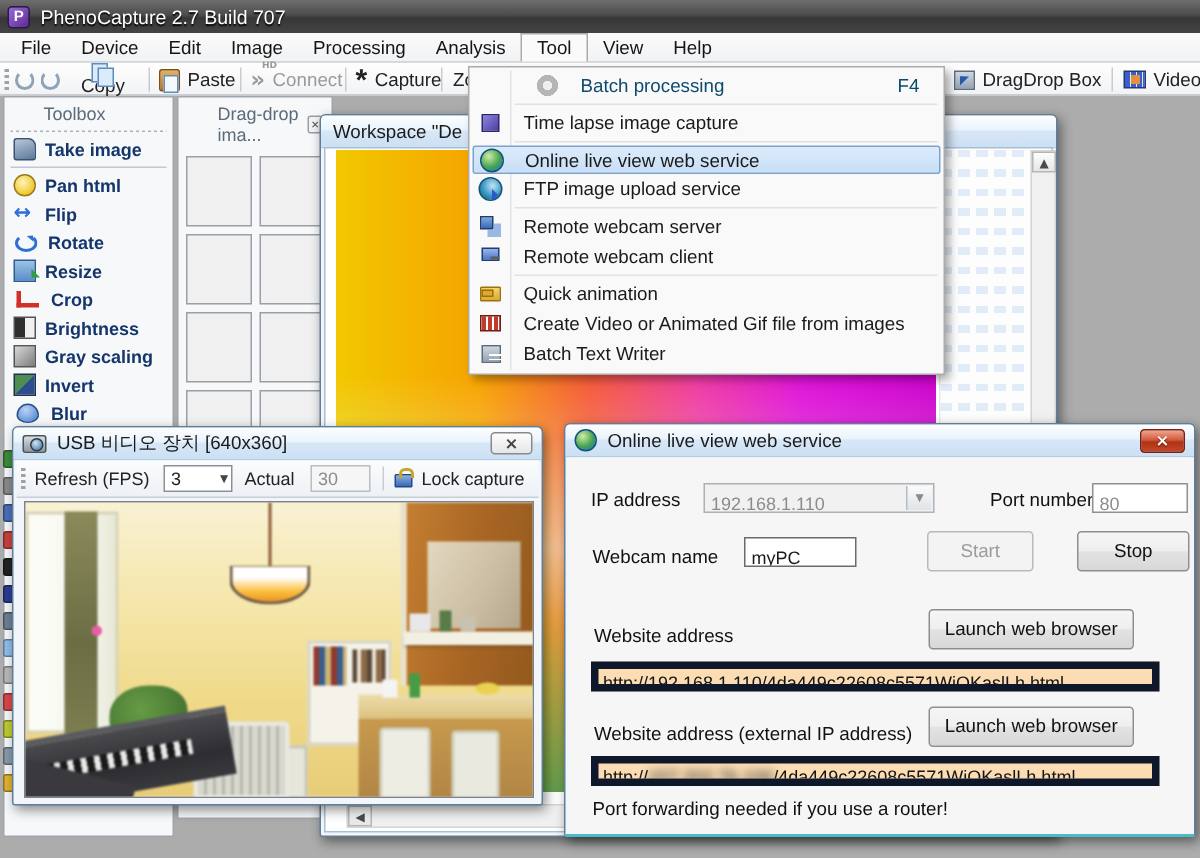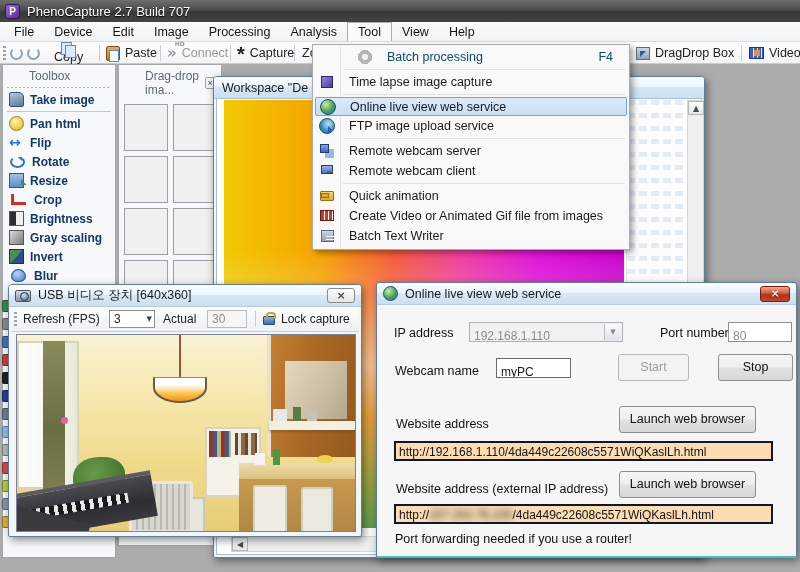--- a/index.html
+++ b/index.html
@@ -154,21 +154,21 @@
   .pl { position:absolute; inset:0; filter:blur(0.7px) saturate(1.08); }
   .pl > div { position:absolute; }
 
   
   .dlg-content { position:absolute; left:2px; top:22px; right:2px; bottom:3px; background:#F6F6F6; }
   .dlg-label { position:absolute; font-size:12.5px; color:#111; }
   .field { position:absolute; border:1px solid #8C9198; background:#fff; font-size:12px; padding:6px 4px; white-space:nowrap; overflow:hidden; }
   .btn { position:absolute; border:1px solid #8E8E8E; border-radius:3px; text-align:center;
     background:linear-gradient(#F5F5F5,#EFEFEF 48%,#E2E2E2 52%,#D8D8D8); font-size:12.5px; color:#111; }
   .btn.disabled { color:#9c9c9c; border-color:#B9B9B9; background:#F3F3F3; }
-  .urlbox { background:#FBDCB3; color:#141414; border:2px solid #0f172a; font-size:12px; padding:2px 3px;
+  .urlbox { background:#FBDCB3; color:#141414; border:5px solid #0f172a; font-size:12px; padding:2px 3px;
     position:absolute; white-space:nowrap; overflow:hidden; }
   .redacted { filter:blur(3px); }
   .combo-disabled { background:#F1F1F1; color:#8c8c8c; border:1px solid #ADB2B8; }
   .dd-btn { position:absolute; right:1px; top:1px; bottom:1px; width:17px; background:linear-gradient(#FBFBFB,#DFE3E7);
     border-left:1px solid #B8BCC0; font-family:"DejaVu Sans",sans-serif; font-size:7px; color:#8a8a8a; text-align:center; line-height:16px; }
 </style>
 </head>
 <body>
 
 <div class="app-titlebar">

